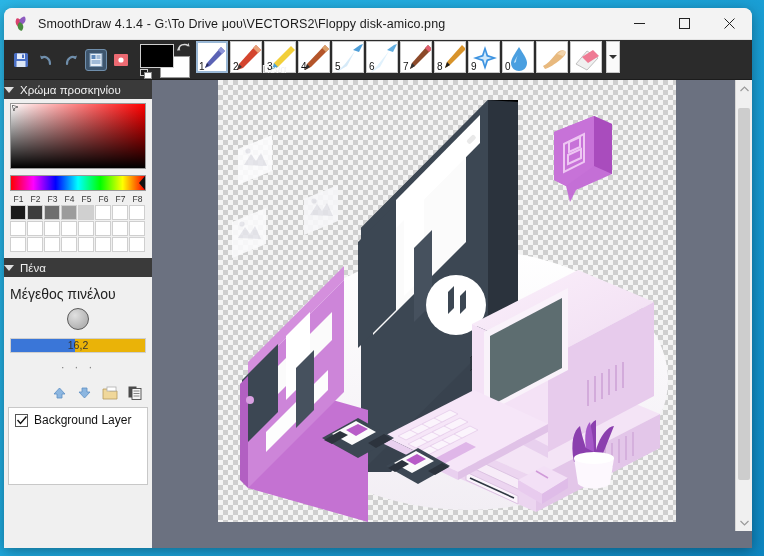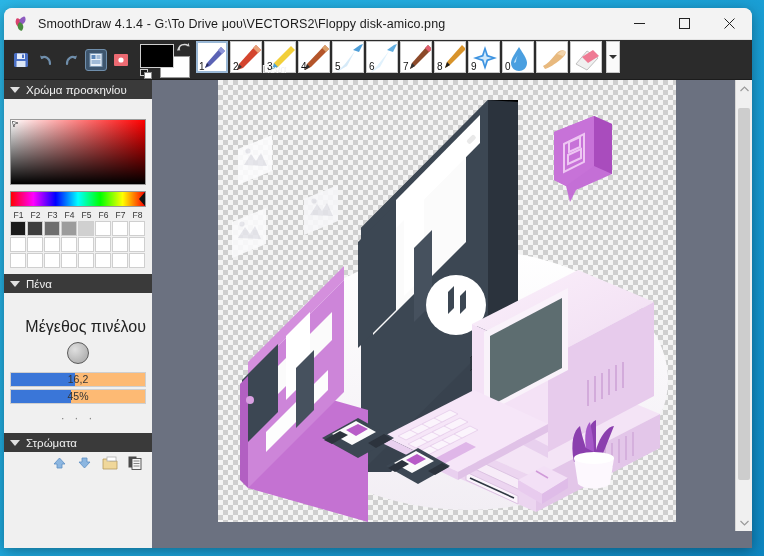--- a/index.html
+++ b/index.html
@@ -105,54 +105,54 @@
   #brush-more {
     width:14px; height:32px; background:#fafafa; border:1px solid #c8c8c8;
     display:flex; align-items:center; justify-content:center; margin-left:2px;
   }
   
   #body { display:flex; height:468px; }
   
   #dock { width:148px; background:#f0f0f0; flex:none; position:relative; }
   .panel-head {
     height:19px; background:#3a3a3a; color:#f0f0f0;
-    display:flex; align-items:center; font-size:11.5px; padding-left:6px;
+    display:flex; align-items:center; font-size:11.5px; 
   }
   .tri { width:0;height:0;border-left:5px solid transparent;border-right:5px solid transparent;
          border-top:6px solid #e0e0e0; margin-right:6px; }
-  .panel-body { background:#f0f0f0; padding:4px 6px 6px 6px;margin-top:16px; }
+  .panel-body { background:#f0f0f0; padding:4px 6px 6px 6px; }
   
   #sv-box {
     height:66px; position:relative; border:1px solid #9a9a9a;
     background:
       linear-gradient(to top, #000, rgba(0,0,0,0)),
       linear-gradient(to right, #fff, #ff0000);
   }
   #sv-cursor { position:absolute; left:1px; top:1px; width:7px; height:7px; }
   #hue-strip {
     height:16px; margin-top:6px; border:1px solid #9a9a9a; position:relative;
     background:linear-gradient(to right,#ff0000,#ff00ff,#0000ff,#00ffff,#00ff00,#ffff00,#ff0000);
   }
   #hue-cursor { position:absolute; right:0; top:0; width:6px; height:14px; }
   #fkeys { display:flex; margin-top:3px; }
   #fkeys div { flex:1; text-align:center; font-size:8.5px; color:#333; }
   .swatch-row { display:flex; margin-top:1px; }
   .swatch-row div {
     flex:1; height:15px; border:1px solid #cfcfcf; margin-right:1px; background:#fff;
   }
   
-  .sub-label { text-align:right; font-size:16px; color:#222; padding:5px 0 3px; }
+  .sub-label { text-align:left; font-size:14px; color:#222; padding:5px 0 3px; }
   #brush-dot-wrap { display:flex; justify-content:center; padding:3px 0 6px; }
   #brush-dot {
     width:22px; height:22px; border-radius:50%;
     background:radial-gradient(circle at 35% 32%, #e0e0e0, #b4b4b4 70%);
     border:1px solid #5a5a5a;
   }
   .slider {
-    height:15px; background:#fdba74; position:relative; margin-top:2px;
+    height:15px; background:#eab308; position:relative; margin-top:2px;
     border:1px solid #cfcfcf;
   }
   .slider .fill { position:absolute; left:0; top:0; bottom:0; background:#3a76d8; }
   .slider .val {
     position:absolute; inset:0; text-align:center; line-height:13px;
     font-size:10.5px; color:#333;
   }
   #dots { text-align:center; color:#8a8a8a; letter-spacing:3px; font-size:13px; padding:6px 0 2px; }
   
   #layer-tools {
@@ -450,31 +450,23 @@
       </div>
       <div class="panel-body">
         <div class="sub-label">Μέγεθος πινέλου</div>
         <div id="brush-dot-wrap">
           <div id="brush-dot"></div>
         </div>
         <div class="slider">
           <div class="fill" id="size-fill" style="width: 48%;"></div>
           <div class="val">16,2</div>
         </div>
-        <div class="slider">
-          <div class="fill" id="flow-fill" style="width: 45%;"></div>
-          <div class="val">45%</div>
-        </div>
         <div id="dots">· · ·</div>
       </div>
 
-      <div class="panel-head">
-        <span class="tri"></span>
-        <span>Στρώματα</span>
-      </div>
       <div id="layer-tools">
         <span>
           <svg width="15" height="14" viewBox="0 0 15 14">
               <path d="M7.5 2 L13 8 L10 8 L10 12 L5 12 L5 8 L2 8 Z" fill="#8cb6e0" stroke="#5d8fc4" stroke-width=".8"></path>
             </svg>
         </span>
         <span>
           <svg width="15" height="14" viewBox="0 0 15 14">
               <path d="M7.5 12 L13 6 L10 6 L10 2 L5 2 L5 6 L2 6 Z" fill="#8cb6e0" stroke="#5d8fc4" stroke-width=".8"></path>
             </svg>
@@ -487,20 +479,30 @@
         </span>
         <span>
           <svg width="14" height="14" viewBox="0 0 14 14">
             <rect x="0.5" y="0.5" width="8" height="11" fill="#4a4a4a"></rect>
             <rect x="4" y="2.5" width="9" height="11" fill="#f5f5f5" stroke="#4a4a4a" stroke-width=".9"></rect>
             <line x1="5.5" y1="5" x2="11.5" y2="5" stroke="#6a6a6a" stroke-width=".8"></line>
             <line x1="5.5" y1="7.5" x2="11.5" y2="7.5" stroke="#6a6a6a" stroke-width=".8"></line>
             <line x1="5.5" y1="10" x2="11.5" y2="10" stroke="#6a6a6a" stroke-width=".8"></line>
           </svg>
         </span>
+      </div>
+      <div id="layer-list">
+        <div class="layer-item">
+          <span class="cb">
+            <svg width="10" height="9" viewBox="0 0 10 9">
+                <path d="M0.5 4 L3.5 7.5 L9.5 0.5" fill="none" stroke="#111" stroke-width="1.4"></path>
+              </svg>
+          </span>
+          <span>Background Layer</span>
+        </div>
       </div>
     </div>
 
     <div id="canvas-region">
       <div id="canvas-scroll">
         <div id="canvas">
           <svg id="artwork" viewBox="0 0 458 442">
             <defs>
               <linearGradient id="gFloor" x1="0" y1="0" x2="0" y2="1">
                 <stop offset="0" stop-color="#ffffff"></stop>

